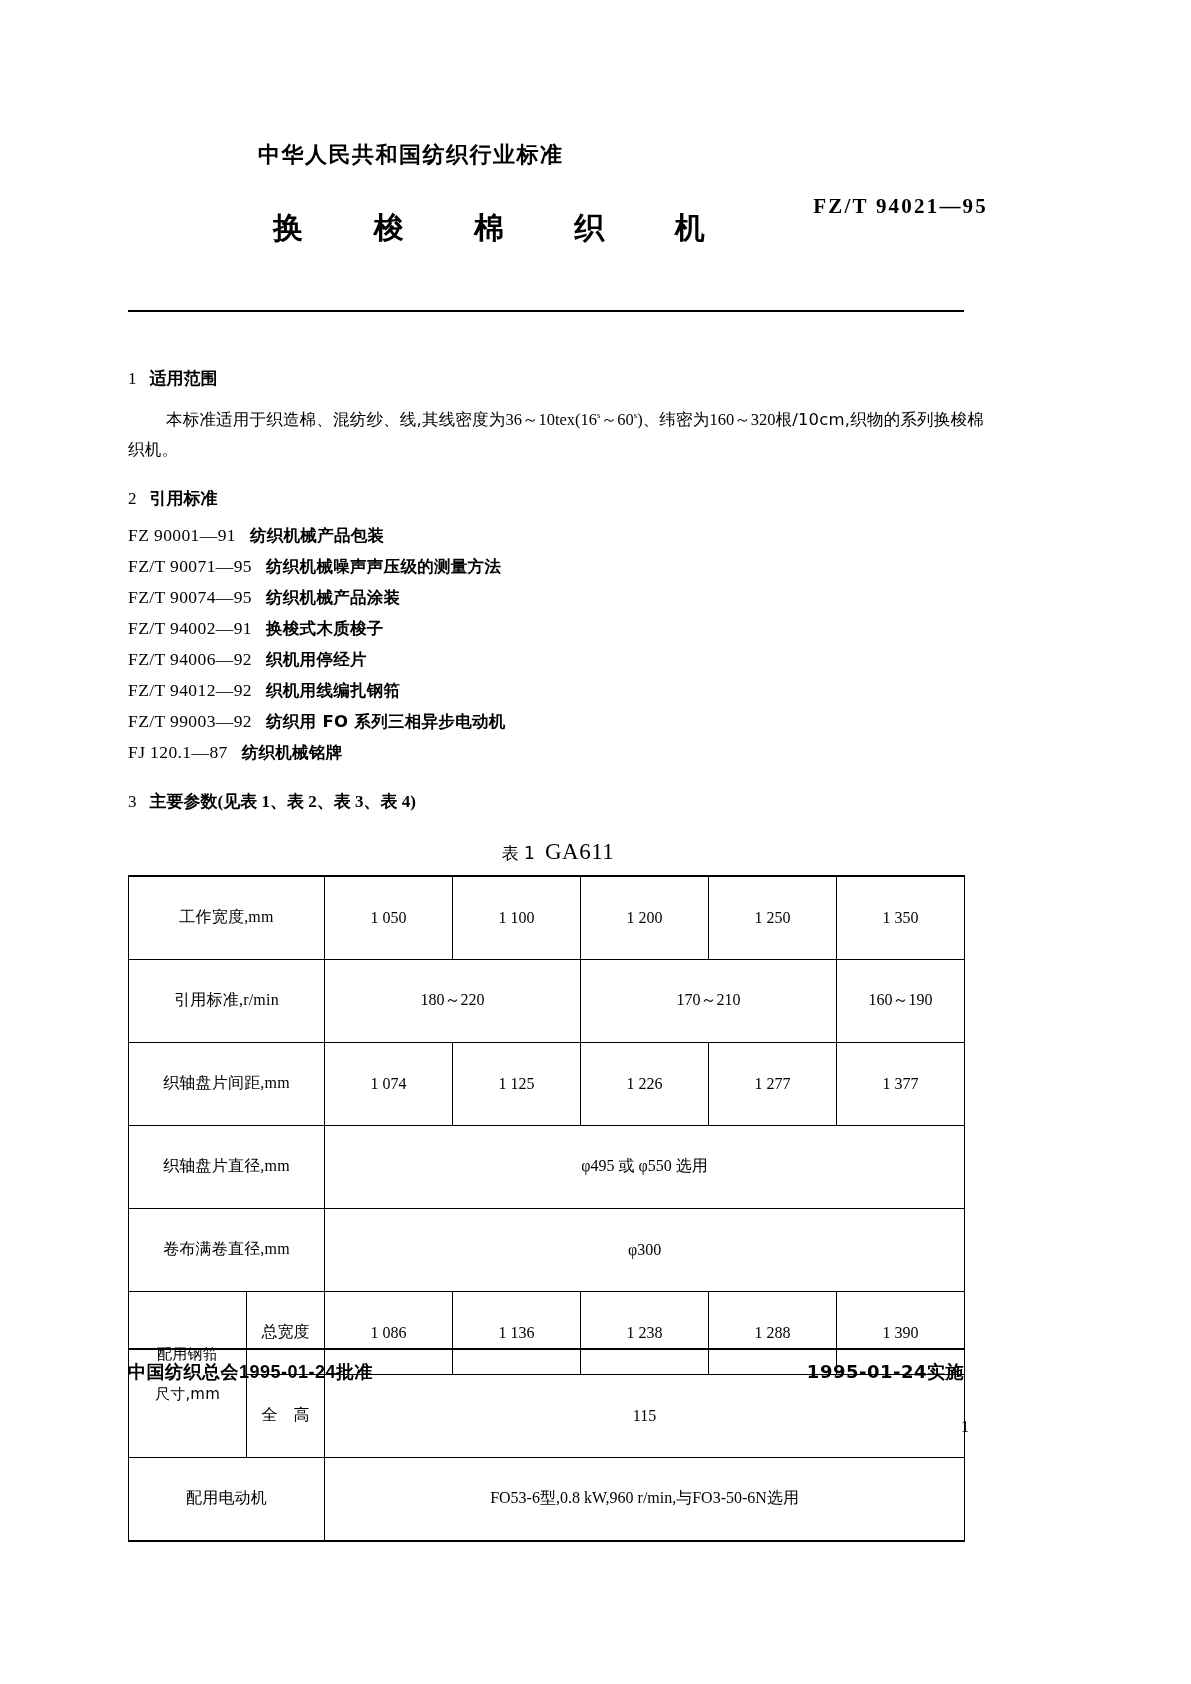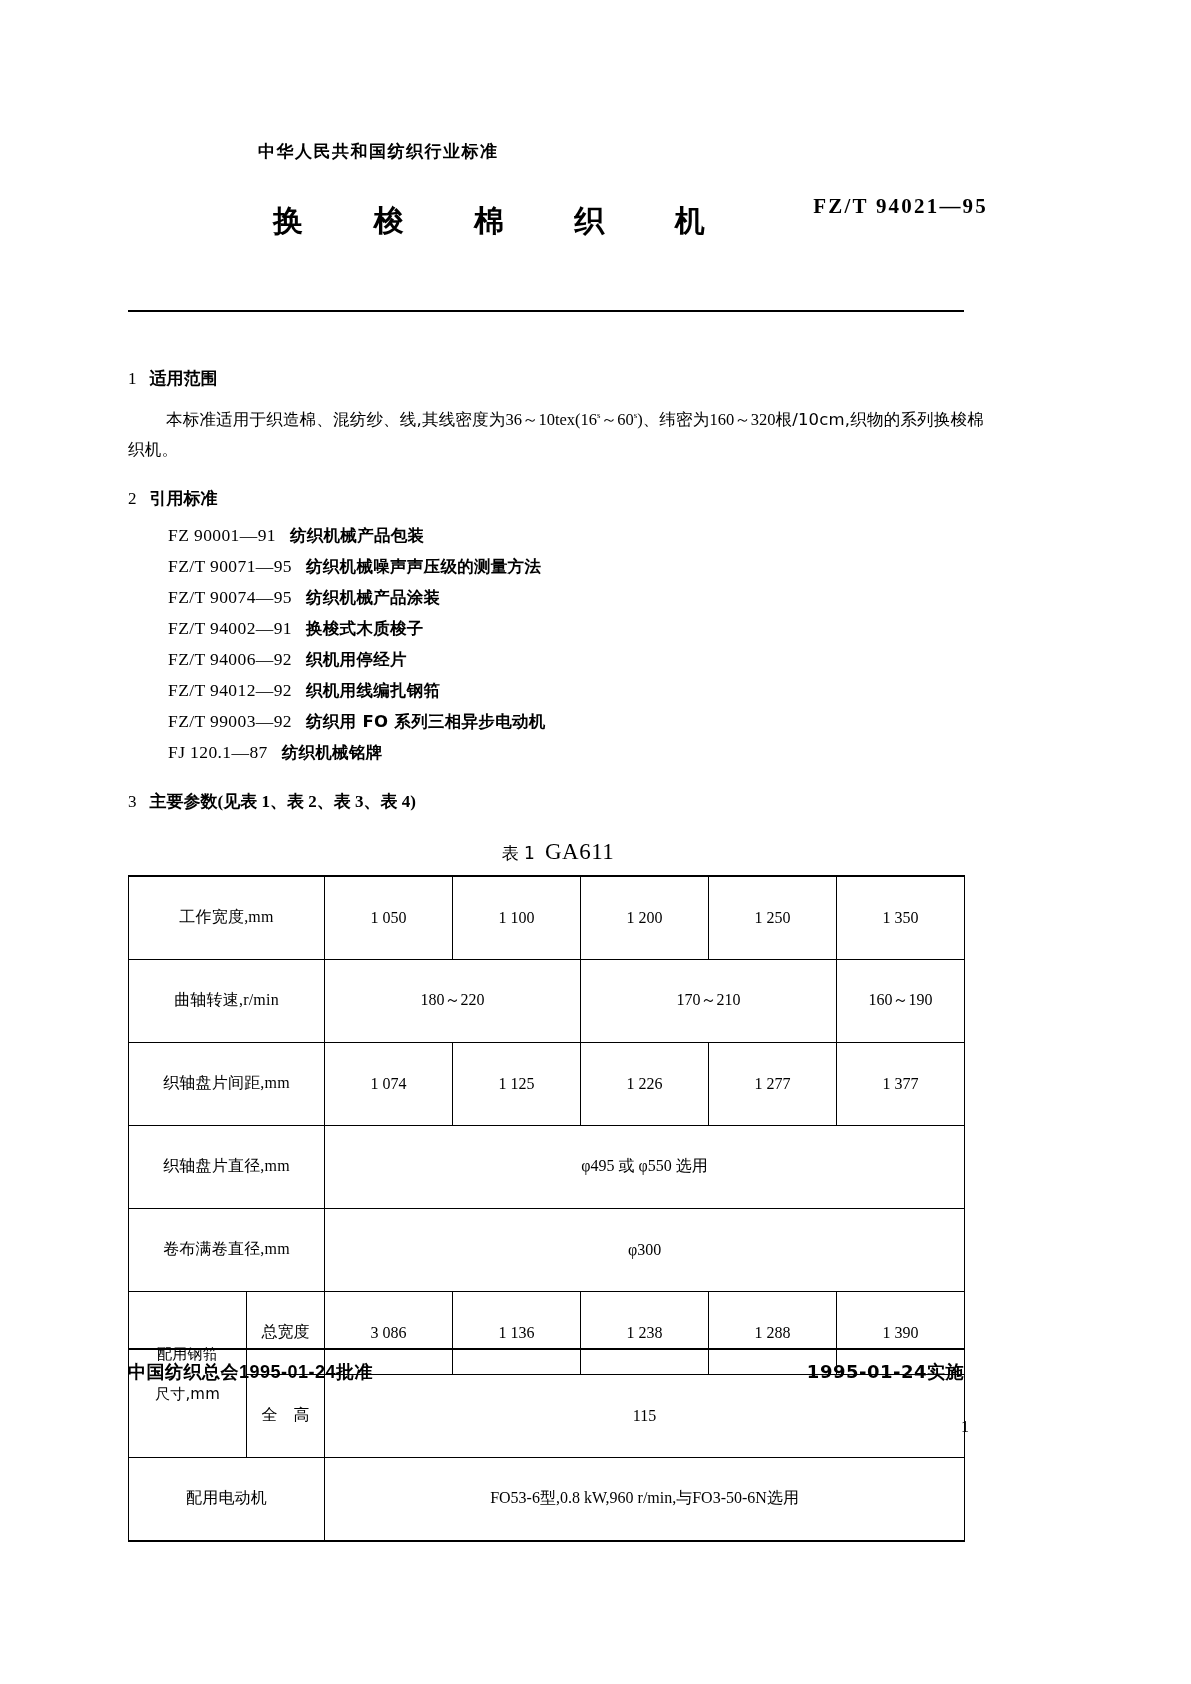--- a/index.html
+++ b/index.html
@@ -26,21 +26,21 @@
   
   .doc-header {
     position: absolute;
     left: 128px;
     top: 140px;
     width: 860px;
   }
   .issuer-title {
     font-family: "DejaVu Sans", sans-serif;
     font-weight: bold;
-    font-size: 17px;
+    font-size: 22px;
     letter-spacing: 1.5px;
     margin-left: 130px;
   }
   .std-number {
     position: absolute;
     right: 0px;
     top: 54px;
     font-family: "Liberation Serif", serif;
     font-weight: bold;
     font-size: 21px;
@@ -97,21 +97,20 @@
     letter-spacing: 0.2px;
   }
   .para .lat {
     font-family: "Liberation Serif", serif;
     letter-spacing: 0;
   }
   sup { font-size: 9px; vertical-align: super; }
 
   .ref-list {
     margin-top: 6px;
-    margin-left: 40px;
   }
   .ref-row {
     line-height: 31px;
     white-space: nowrap;
   }
   .ref-code {
     font-family: "Liberation Serif", serif;
     font-size: 17.5px;
     display: inline-block;
     letter-spacing: 0.4px;
@@ -285,21 +284,21 @@
       <tbody>
         <tr class="first">
           <td class="label" colspan="2">工作宽度,mm</td>
           <td>1 050</td>
           <td>1 100</td>
           <td>1 200</td>
           <td>1 250</td>
           <td>1 350</td>
         </tr>
         <tr>
-          <td class="label" colspan="2">曲轴转速,r/min</td>
+          <td class="label" colspan="2">引用标准,r/min</td>
           <td colspan="2">180～220</td>
           <td colspan="2">170～210</td>
           <td>160～190</td>
         </tr>
         <tr>
           <td class="label" colspan="2">织轴盘片间距,mm</td>
           <td>1 074</td>
           <td>1 125</td>
           <td>1 226</td>
           <td>1 277</td>
@@ -314,21 +313,21 @@
           <td class="wide-val" colspan="5">φ300</td>
         </tr>
         <tr>
           <td class="label" rowspan="2">
             <div class="grp-label">
               <div>配用钢筘</div>
               <div>尺寸,mm</div>
             </div>
           </td>
           <td class="sublabel">总宽度</td>
-          <td>3 086</td>
+          <td>1 086</td>
           <td>1 136</td>
           <td>1 238</td>
           <td>1 288</td>
           <td>1 390</td>
         </tr>
         <tr>
           <td class="sublabel">全　高</td>
           <td class="wide-val" colspan="5">115</td>
         </tr>
         <tr class="last">

